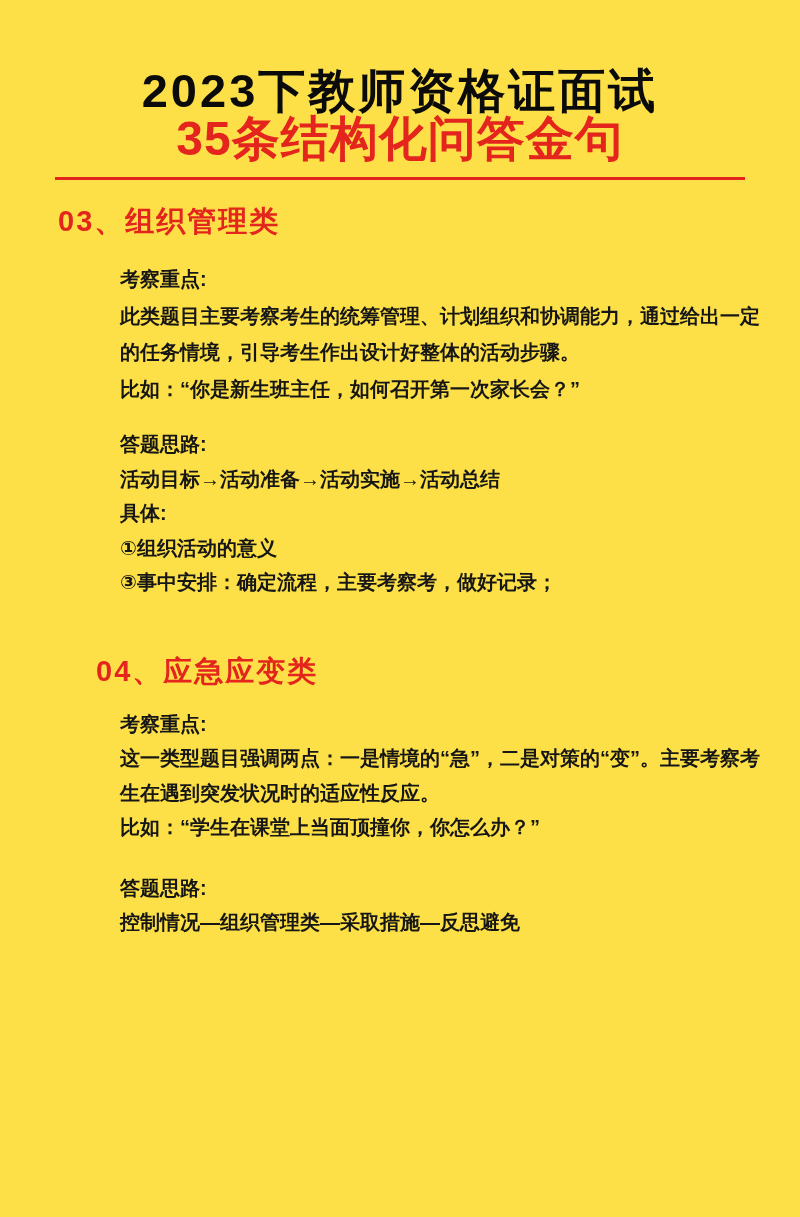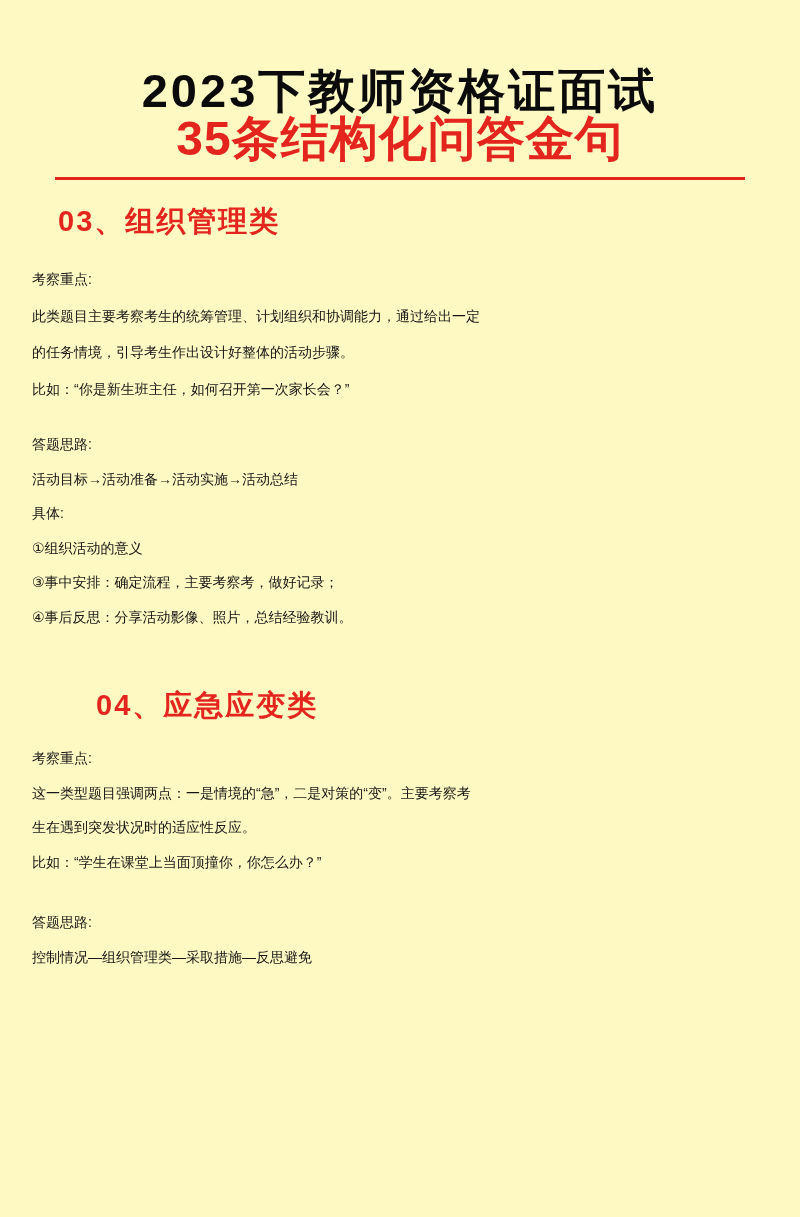--- a/index.html
+++ b/index.html
@@ -1,20 +1,20 @@
 <!DOCTYPE html>
 <html><head>
 <meta charset="utf-8">
 <style>
   html, body { margin: 0; padding: 0; background: #ffffff; }
   .page {
     position: relative;
     width: 800px;
     height: 1217px;
-    background: #fef9c3;
+    background: #fde047;
     overflow: hidden;
     font-family: "Liberation Sans", "DejaVu Sans", sans-serif;
     color: #121212;
   }
   .title {
     padding-top: 64px;
     text-align: center;
     font-size: 47px;
     line-height: 54px;
     font-weight: 700;
@@ -43,24 +43,24 @@
     font-weight: 700;
     color: #e3251d;
     font-size: 29px;
     line-height: 36px;
     letter-spacing: 2px;
     white-space: nowrap;
   }
   .h03 { margin: 23px 0 0 58px; }
   .h04 { margin: 53px 0 0 96px; }
   .blk {
-    margin-left: 32px;
+    margin-left: 120px;
     margin-right: 40px;
-    font-weight: 400;
-    font-size: 14px;
+    font-weight: 700;
+    font-size: 20px;
     color: #161616;
   }
   .blk .line { white-space: nowrap; }
   .s3b0 { margin-top: 22px; line-height: 36.5px; }
   .s3b1 { margin-top: 20px; line-height: 34.5px; }
   .s4b0 { margin-top: 18px; line-height: 34.5px; }
   .s4b1 { margin-top: 26px; line-height: 34.5px; }
 </style>
 </head>
 <body>
@@ -80,21 +80,20 @@
       <div class="line">的任务情境，引导考生作出设计好整体的活动步骤。</div>
       <div class="line">比如：“你是新生班主任，如何召开第一次家长会？”</div>
     </div>
 
     <div class="blk s3b1">
       <div class="line">答题思路:</div>
       <div class="line">活动目标→活动准备→活动实施→活动总结</div>
       <div class="line">具体:</div>
       <div class="line">①组织活动的意义</div>
       <div class="line">③事中安排：确定流程，主要考察考，做好记录；</div>
-      <div class="line">④事后反思：分享活动影像、照片，总结经验教训。</div>
     </div>
   </div>
 
   <div>
     <div class="sec-heading h04">04、应急应变类</div>
 
     <div class="blk s4b0">
       <div class="line">考察重点:</div>
       <div class="line">这一类型题目强调两点：一是情境的“急”，二是对策的“变”。主要考察考</div>
       <div class="line">生在遇到突发状况时的适应性反应。</div>

